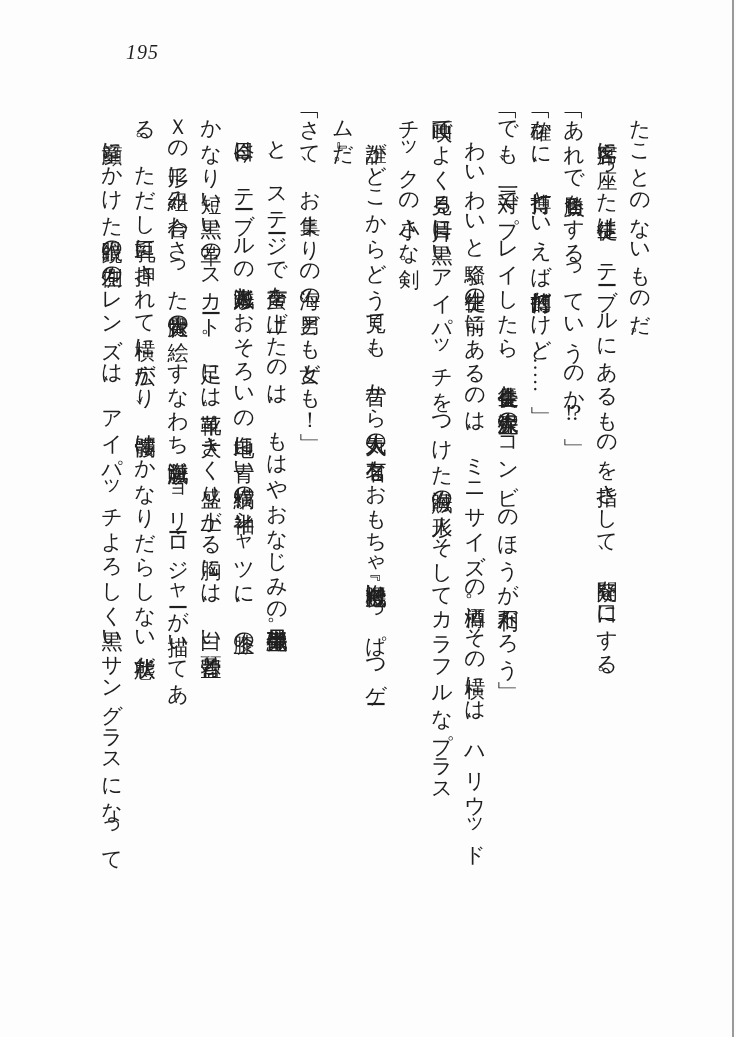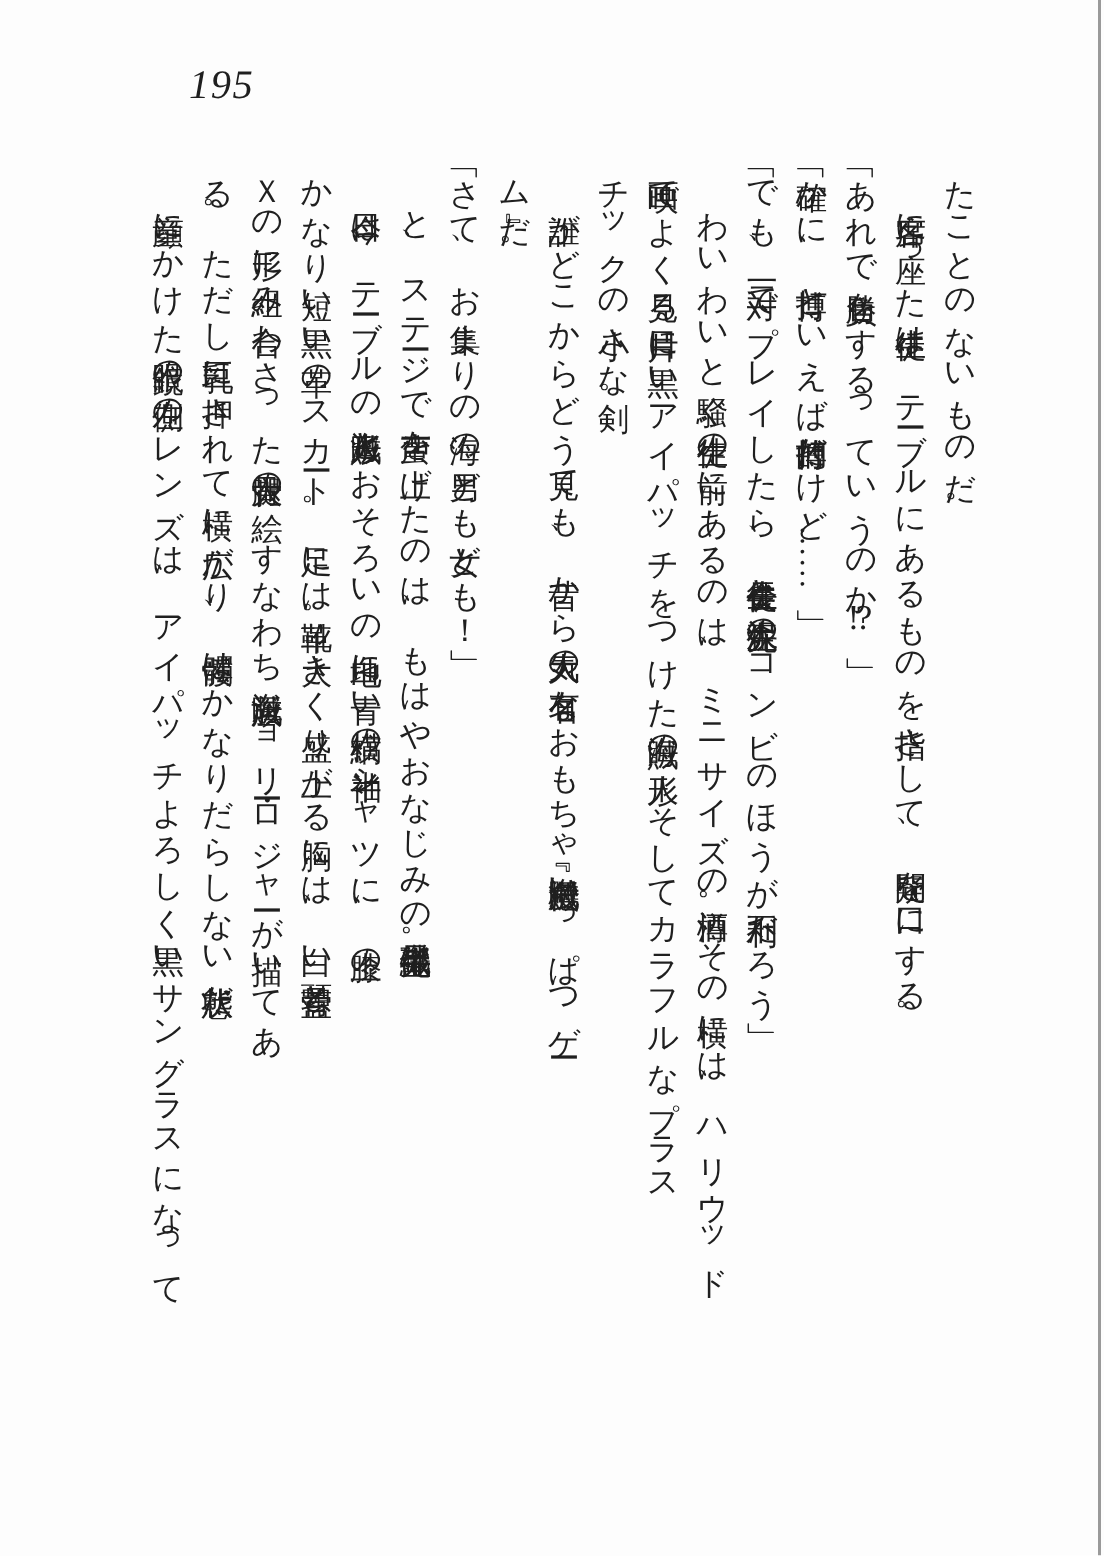--- a/index.html
+++ b/index.html
@@ -12,21 +12,21 @@
   .stage{
     position:relative;
     width:736px;height:1037px;
     background:var(--paper);
     overflow:hidden;
     font-family:"Liberation Serif","DejaVu Serif",serif;
   }
   .page-number{
     position:absolute;
     left:126px;top:41px;
-    font-size:27px;
+    font-size:20px;
     font-style:italic;
     letter-spacing:1px;
     color:var(--ink);
   }
   .text-block{
     position:absolute;
     top:105px;right:80px;
     height:848px;
     writing-mode:vertical-rl;
     text-orientation:mixed;

